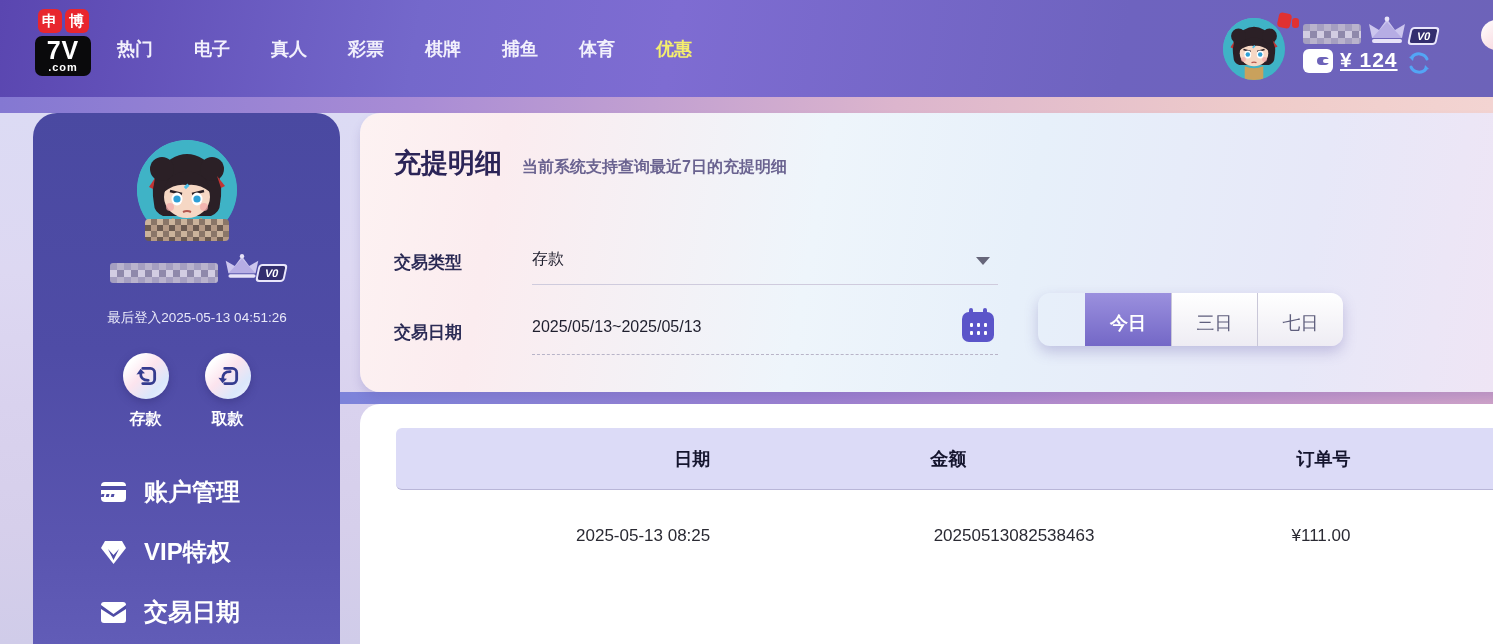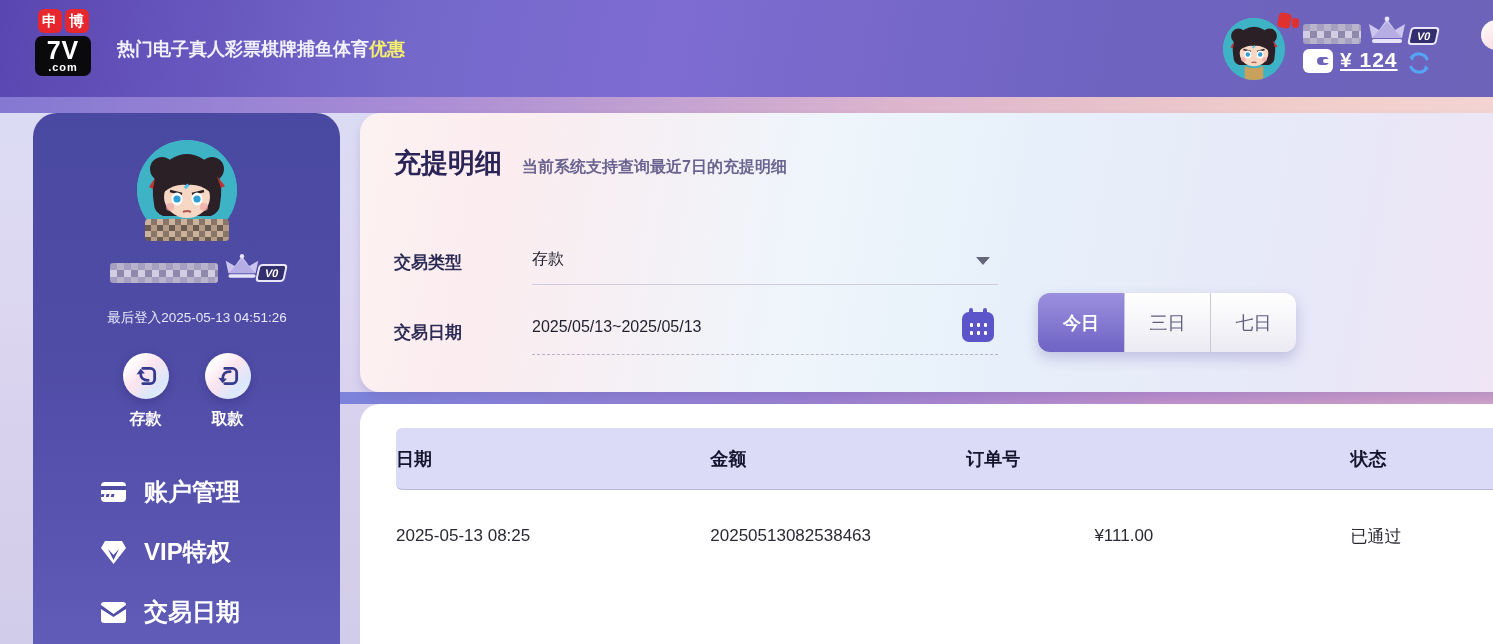--- a/index.html
+++ b/index.html
@@ -20,21 +20,21 @@
   
   .logo { position:absolute; left:35px; top:9px; width:56px; cursor:pointer; }
   .logo-red { display:flex; gap:3px; justify-content:center; }
   .logo-red span { width:24px; height:24px; background:#e8262e; color:#fff; border-radius:6px;
     font-size:15px; font-weight:bold; display:flex; align-items:center; justify-content:center; }
   .logo-black { margin-top:3px; background:#0a0a0c; border-radius:7px; padding:2px 3px 3px; text-align:center; }
   .logo-7v { color:#fff; font-size:25px; font-weight:bold; letter-spacing:1px; line-height:24px; }
   .logo-com { color:#fff; font-size:11px; font-weight:bold; line-height:11px; letter-spacing:1px; }
 
   
-  .main-nav { position:absolute; left:117px; top:0; height:97px; display:flex; align-items:center; }
+  .main-nav { position:absolute; left:117px; top:0; height:97px; display:flex; align-items:center; gap:41px; }
   .main-nav a { color:#f2f0fc; font-size:18px; font-weight:bold; text-decoration:none; cursor:pointer; }
   .main-nav a.active { color:#f5ef6d; }
 
   
   .avatar { border-radius:50%; overflow:hidden; background:radial-gradient(circle at 35% 30%,#5fcadb,#36a8bd 75%); }
   .avatar-top { position:absolute; left:1223px; top:18px; width:62px; height:62px; cursor:pointer; }
   .notif-badge { position:absolute; left:1278px; top:13px; width:13px; height:15px; background:#e03131;
     border-radius:4px; transform:rotate(12deg); }
   .notif-dot { position:absolute; left:1292px; top:18px; width:7px; height:10px; background:#e03131; border-radius:3px; }
   .mosaic { border-radius:3px;
@@ -99,36 +99,36 @@
   .f-field-date { top:186px; height:56px; line-height:56px; border-bottom:1px dashed #b8b4c8; cursor:pointer; }
   .calendar-ic { position:absolute; right:4px; top:13px; width:32px; height:30px;
     background:#5b55c9; border-radius:7px; cursor:pointer; }
   .calendar-ic::before, .calendar-ic::after { content:""; position:absolute; top:-4px; width:4px; height:8px;
     background:#5b55c9; border-radius:2px; }
   .calendar-ic::before { left:7px; } .calendar-ic::after { right:7px; }
   .cal-dots { position:absolute; left:6px; top:9px; width:20px; height:16px;
     background-image:radial-gradient(#ffffff 1.6px, transparent 1.8px);
     background-size:7px 8px; }
 
-  .range-tabs { position:absolute; left:678px; top:180px; height:59px; display:flex;
-    border-radius:12px; overflow:hidden; box-shadow:0 6px 14px rgba(90,80,160,.28); }
+  .range-tabs { position:absolute; left:678px; top:180px; height:53px; display:flex;
+    border-radius:12px; overflow:hidden; box-shadow:0 6px 14px rgba(90,80,160,.28);padding-left:47px; }
   .range-tabs button { width:86px; height:59px; border:none; font-size:18px; cursor:pointer;
     background:linear-gradient(180deg,#ffffff,#eceaf2); color:#5f5f7d;
     border-left:1px solid #c9c7d8; font-family:inherit; }
   .range-tabs button:first-child { border-left:none; }
   .range-tabs button.active { background:linear-gradient(180deg,#9b90de,#6f63c4); color:#fff; font-weight:bold; }
 
   
   .table-card { position:absolute; left:360px; top:404px; width:1200px; height:240px;
     background:#fff; border-radius:20px 0 0 0; }
   .tbl-head { position:absolute; left:36px; top:24px; width:1164px; height:62px;
     background:#dcdbf7; border-radius:6px; border-bottom:1px solid #b9b6d8; display:flex; align-items:center; }
   .tbl-row { position:absolute; left:36px; top:87px; width:1164px; height:90px; display:flex; align-items:center; }
   .c1{width:27%;} .c2{width:33%;} .c3{width:22%;} .c4{width:18%;}
-  .cell { text-align:left; }
+  .cell { text-align:right; }
   .tbl-head .cell { font-size:18px; font-weight:bold; color:#15152e; }
   .tbl-row .cell { font-size:17px; color:#2a2a33; }
 </style>
 </head>
 <body>
 
 <div class="page">
 
   <header class="topbar">
     <div class="logo">

